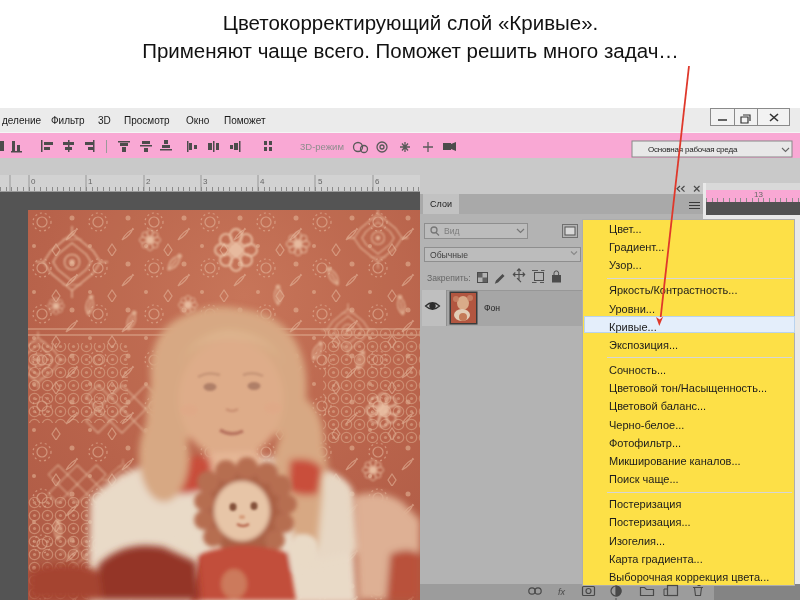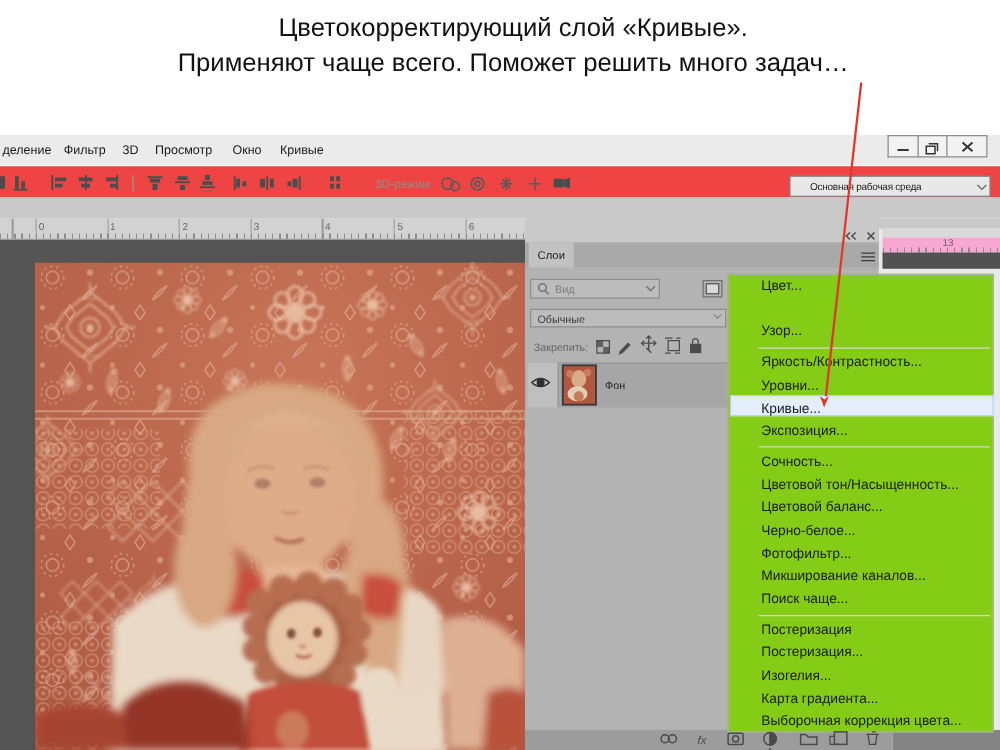--- a/index.html
+++ b/index.html
@@ -9,21 +9,21 @@
   #page{position:relative;width:800px;height:600px;}
   .title{left:0;width:821px;top:9px;text-align:center;font-size:20.5px;
          line-height:27.5px;color:#111;}
   
   .menubar{left:0;top:108px;width:800px;height:24px;background:#ebebeb;}
   .menubar span{position:absolute;top:7px;font-size:10px;color:#1a1a1a;}
   .winbtns{left:710px;top:108px;width:82px;height:19px;}
   .winbtn{position:absolute;top:0;height:18px;width:24px;background:#f2f2f2;
           border-top:1px solid #8a8a8a;border-bottom:1px solid #8a8a8a;
           border-left:1px solid #8a8a8a;box-sizing:border-box;text-align:center;}
-  .toolbar{left:0;top:132px;width:800px;height:26px;background:#ef4444;
+  .toolbar{left:0;top:132px;width:800px;height:26px;background:#f9a8d4;
            border-top:1px solid #f5f5f5;box-sizing:border-box;}
   .tabstrip{left:0;top:158px;width:800px;height:17px;background:#c9c9c9;}
   .ruler{left:0;top:175px;width:420px;height:17px;background:#d2d2d2;
          border-bottom:1px solid #9a9a9a;box-sizing:border-box;}
   .rnum{position:absolute;top:2px;font-size:8px;color:#666;}
   .ticks{position:absolute;bottom:0;left:0;width:100%;height:4px;
          background:repeating-linear-gradient(90deg,#8b8b8b 0 1px,transparent 1px 5.73px);}
   .majort{position:absolute;top:0;left:0;width:100%;height:100%;
          background:repeating-linear-gradient(90deg,#979797 0 1px,transparent 1px 57.3px);
          background-position:28.5px 0;}
@@ -37,40 +37,40 @@
   .panel{left:420px;top:175px;width:283px;height:425px;background:#b3b3b3;}
   .phead{left:420px;top:175px;width:283px;height:19px;background:#c9c9c9;}
   .ptabrow{left:420px;top:194px;width:283px;height:20px;background:#a9a9a9;}
   .ptab{left:423px;top:194px;width:36px;height:20px;background:#c2c2c2;
         font-size:9px;color:#222;text-align:center;line-height:20px;}
   .layerrow{left:422px;top:290px;width:281px;height:36px;background:#a6a6a6;border-top:1px solid #979797;box-sizing:border-box;}
   .eyecol{left:422px;top:290px;width:25px;height:36px;background:#bfbfbf;border-right:1px solid #8f8f8f;box-sizing:border-box;}
   .botbar{left:420px;top:584px;width:294px;height:16px;background:#9c9c9c;}
   .botbar2{left:714px;top:584px;width:86px;height:16px;background:#848484;}
   
-  .menu{left:582px;top:219px;width:213px;height:367px;background:#84cc16;
+  .menu{left:582px;top:219px;width:213px;height:367px;background:#fde047;
         border:1px solid #adadad;box-sizing:border-box;}
   .mi{position:absolute;left:26px;width:180px;height:18.2px;font-size:11px;
       color:#1c1c1c;line-height:18.2px;white-space:nowrap;}
   .sep{position:absolute;left:24px;width:185px;border-top:1px solid #d6d6d6;}
   .hl{position:absolute;left:1px;width:209px;height:15px;background:#e4eefb;
       border:1px solid #b9d3ee;}
 </style>
 </head>
 <body>
 <div id="page">
   <div class="abs title">Цветокорректирующий слой «Кривые».<br>Применяют чаще всего. Поможет решить много задач…</div>
 
   <div class="abs menubar">
     <span style="left:2px">деление</span>
     <span style="left:51px">Фильтр</span>
     <span style="left:98px">3D</span>
     <span style="left:124px">Просмотр</span>
     <span style="left:186px">Окно</span>
-    <span style="left:224px">Кривые</span>
+    <span style="left:224px">Поможет</span>
   </div>
   <div class="abs winbtns">
     <div class="winbtn" style="left:0"><svg width="23" height="16">
           <path d="M7,11 h9" stroke="#333" stroke-width="1.5"></path>
         </svg></div>
     <div class="winbtn" style="left:23.5px"><svg width="23" height="16">
           <path d="M8,6 h7 v6 M6,8 h7 v6 h-7 z" fill="none" stroke="#333" stroke-width="1.2"></path>
         </svg></div>
     <div class="winbtn" style="left:47px;width:33px;border-right:1px solid #8a8a8a"><svg width="30" height="16">
           <path d="M11,5 l8,7 M19,5 l-8,7" stroke="#333" stroke-width="1.6"></path>
@@ -414,20 +414,21 @@
       <path d="M274.5,412.5 h7 l-1,8 h-5 z M273,412.5 h10 M277.5,410.5 h3" stroke-width="1.1"></path>
     </g>
   </svg>
   </div>
 
   <div class="abs botbar"></div>
   <div class="abs botbar2"></div>
 
   <div class="abs menu" id="popupmenu">
       <div class="mi" style="top:0.0px">Цвет...</div>
+      <div class="mi" style="top:18.2px">Градиент...</div>
       <div class="mi" style="top:36.4px">Узор...</div>
       <div class="sep" style="top:57.8px"></div>
       <div class="mi" style="top:61.4px">Яркость/Контрастность...</div>
       <div class="mi" style="top:79.6px">Уровни...</div>
       <div class="hl" style="top:96.4px"></div>
       <div class="mi" style="top:97.8px">Кривые...</div>
       <div class="mi" style="top:116.0px">Экспозиция...</div>
       <div class="sep" style="top:137.4px"></div>
       <div class="mi" style="top:141.0px">Сочность...</div>
       <div class="mi" style="top:159.2px">Цветовой тон/Насыщенность...</div>

